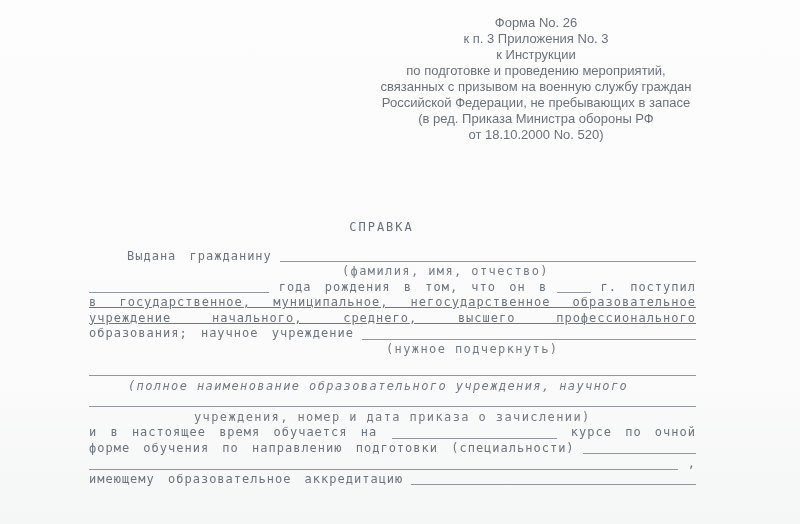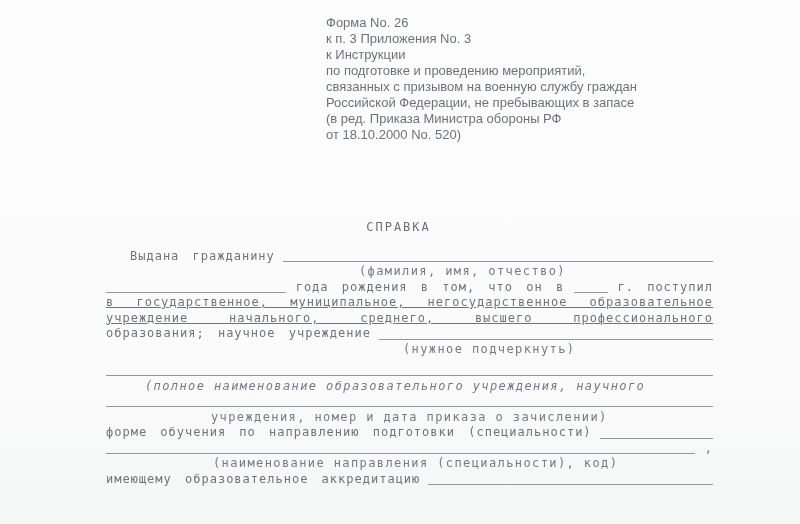--- a/index.html
+++ b/index.html
@@ -7,38 +7,38 @@
     position:relative;
     width:800px;height:524px;
     background:linear-gradient(180deg,#fdfdfe 0%,#fbfbfc 70%,#f5f6f6 100%);
     overflow:hidden;
     font-family:"DejaVu Sans Mono","Liberation Mono",monospace;
   }
   
   .hdr{
     position:absolute;top:15px;right:54px;
     width:420px;
-    text-align:left;
+    text-align:center;
     font-family:"Liberation Sans","DejaVu Sans",sans-serif;
     font-size:13px;line-height:16px;
     color:#6d7279;
   }
   
   .doc{
-    position:absolute;left:106px;top:220px;width:607px;
+    position:absolute;left:89px;top:220px;width:607px;
     font-size:12px;line-height:15.5px;
     letter-spacing:1px;
     color:#6e747c;
   }
   .row{height:15.5px;white-space:nowrap;}
   .title{text-align:center;padding-right:22px;margin-bottom:13px;letter-spacing:2px;color:#6b717a;}
   .flexr{display:flex;justify-content:space-between;align-items:flex-end;word-spacing:5px;}
   .just{text-align:justify;text-align-last:justify;word-spacing:2px;text-decoration:underline;}
   .cap{letter-spacing:1.4px;color:#757b83;}
-  .indent{margin-left:24px;}
+  .indent{margin-left:38px;}
   .mt6{margin-top:6px;}
   
   .bl{display:inline-block;border-bottom:1px solid #92989e;height:12px;margin-bottom:2px;}
   .fill{flex:1 1 auto;margin-left:8px;}
   .fill-l{flex:1 1 auto;margin-right:8px;}
   .w180{width:180px;flex:0 0 auto;}
   .w34{width:34px;flex:0 0 auto;}
   .w165{width:165px;flex:0 0 auto;}
   .lineonly{position:relative;}
   .lineonly .ln{position:absolute;left:0;right:0;top:12px;border-bottom:1px solid #92989e;}
@@ -100,32 +100,36 @@
       </div>
 
     <div class="row cap pad-fn1">(полное наименование образовательного учреждения, научного</div>
 
     <div class="row lineonly">
         <span class="ln"></span>
       </div>
 
     <div class="row cap pad-fn2">учреждения, номер и дата приказа о зачислении)</div>
 
+    <div class="row flexr">
+      <span>и в настоящее время обучается на</span>
+      <span class="bl w165"></span>
+      <span>курсе по очной</span>
+    </div>
 
     <div class="row flexr">
       <span>форме обучения по направлению подготовки (специальности)</span>
       <span class="bl fill"></span>
     </div>
 
     <div class="row flexr">
       <span class="bl fill-l"></span>
       <span class="comma">,</span>
     </div>
 
-    <div class="row cap pad-spec">(наименование направления (специальности), код)</div>
 
     <div class="row flexr">
       <span>имеющему образовательное аккредитацию</span>
       <span class="bl fill"></span>
     </div>
 
 
   </div>
 </div>
 

